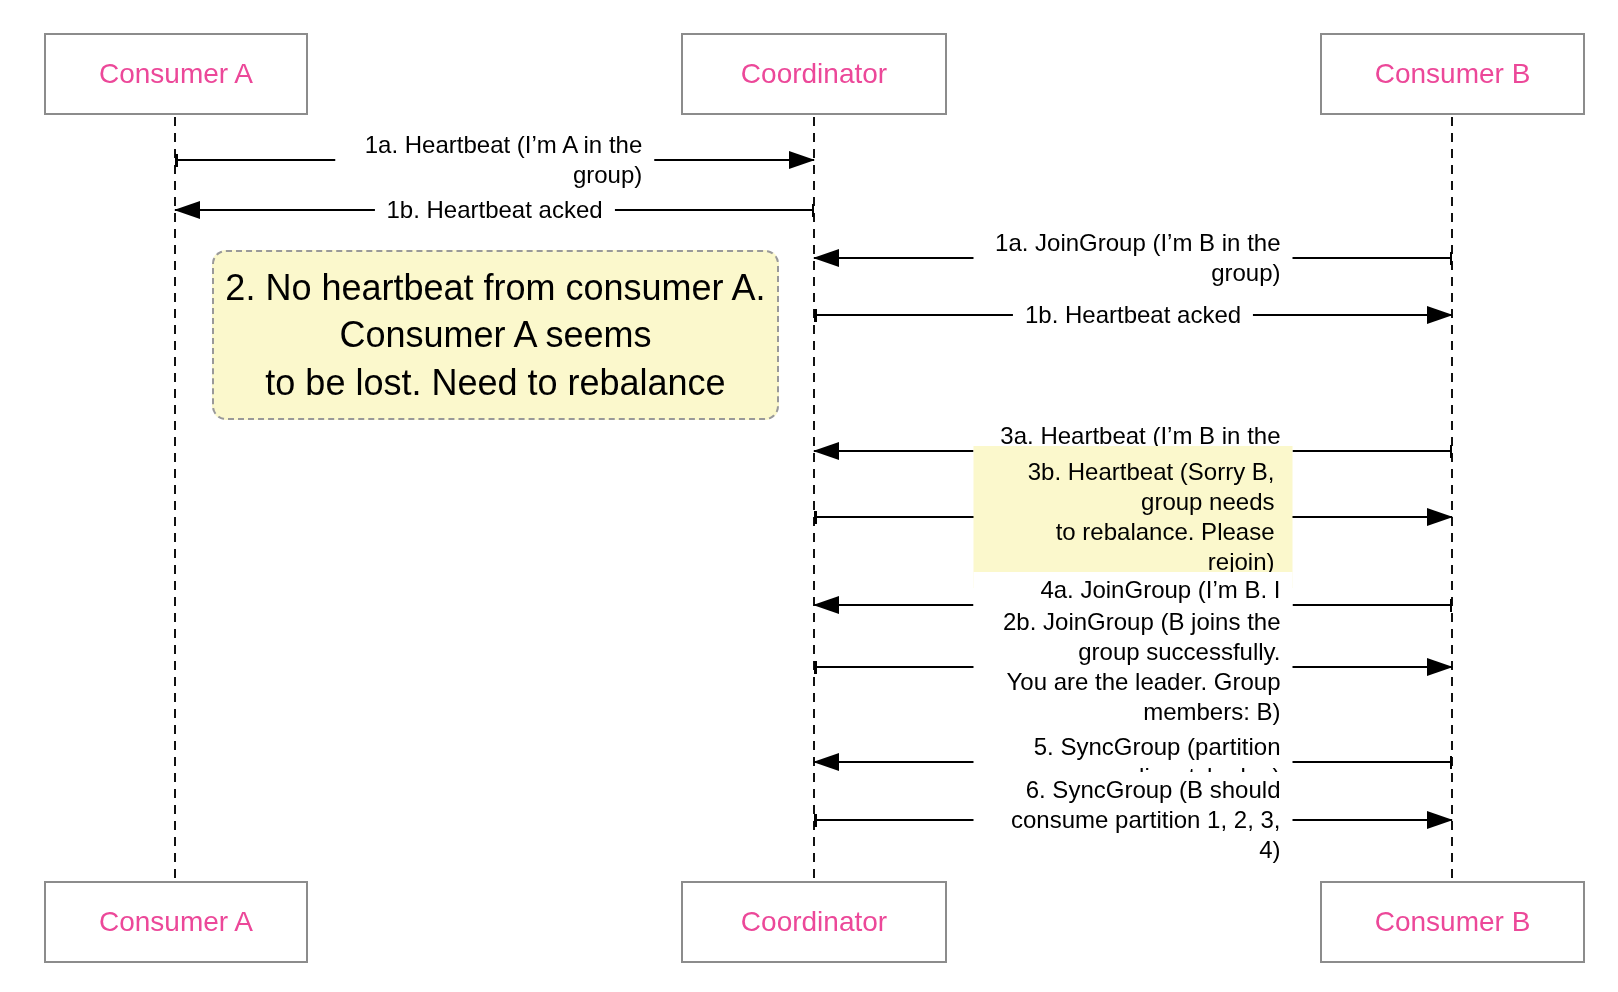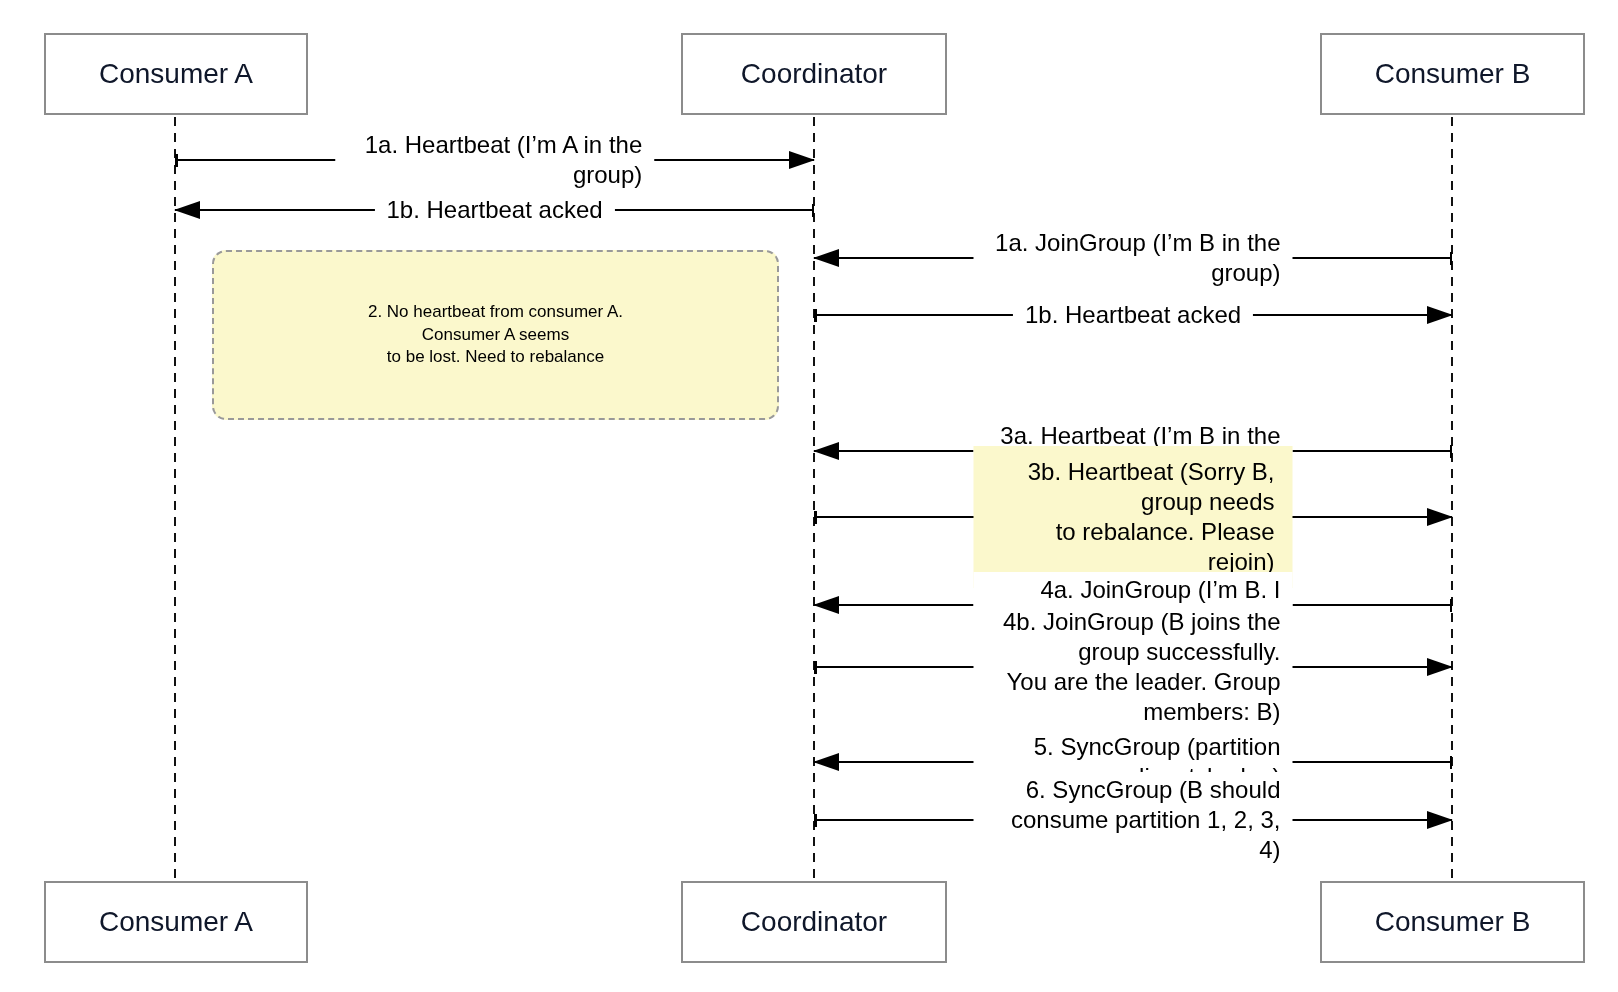--- a/index.html
+++ b/index.html
@@ -16,21 +16,21 @@
   
   .actor-box {
     position: absolute;
     height: 82px;
     background: #ffffff;
     border: 2px solid #8c8c8c;
     display: flex;
     align-items: center;
     justify-content: center;
     font-size: 28px;
-    color: #0f172a;
+    color: #ec4899;
     box-sizing: border-box;
     z-index: 3;
   }
 
   
   .lifeline {
     position: absolute;
     top: 117px;
     height: 764px;
     width: 2px;
@@ -82,21 +82,21 @@
     left: 212px; top: 250px;
     width: 567px; height: 170px;
     box-sizing: border-box;
     background: #fbf8cc;
     border: 2.5px dashed #999999;
     border-radius: 14px;
     display: flex;
     align-items: center;
     justify-content: center;
     text-align: center;
-    font-size: 17px;
+    font-size: 36px;
     line-height: 1.32;
     white-space: pre-line;
     z-index: 1;
   }
 </style>
 </head>
 <body>
 
 <div class="stage">
 
@@ -161,21 +161,21 @@
   <div class="msg dir-left" style="left:814px; top:605px; width:638px;">
     <div class="line"></div>
     <div class="tail"></div>
     <div class="arrowhead"></div>
     <div class="label">4a. JoinGroup (I’m B. I want to join group)</div>
   </div>
   <div class="msg dir-right" style="left:814px; top:667px; width:638px;">
     <div class="line"></div>
     <div class="tail"></div>
     <div class="arrowhead"></div>
-    <div class="label">4b. JoinGroup (B joins the group successfully.
+    <div class="label">2b. JoinGroup (B joins the group successfully.
 You are the leader. Group members: B)</div>
   </div>
   <div class="msg dir-left" style="left:814px; top:762px; width:638px;">
     <div class="line"></div>
     <div class="tail"></div>
     <div class="arrowhead"></div>
     <div class="label">5. SyncGroup (partition dispatch plan)</div>
   </div>
   <div class="msg dir-right" style="left:814px; top:820px; width:638px;">
     <div class="line"></div>

